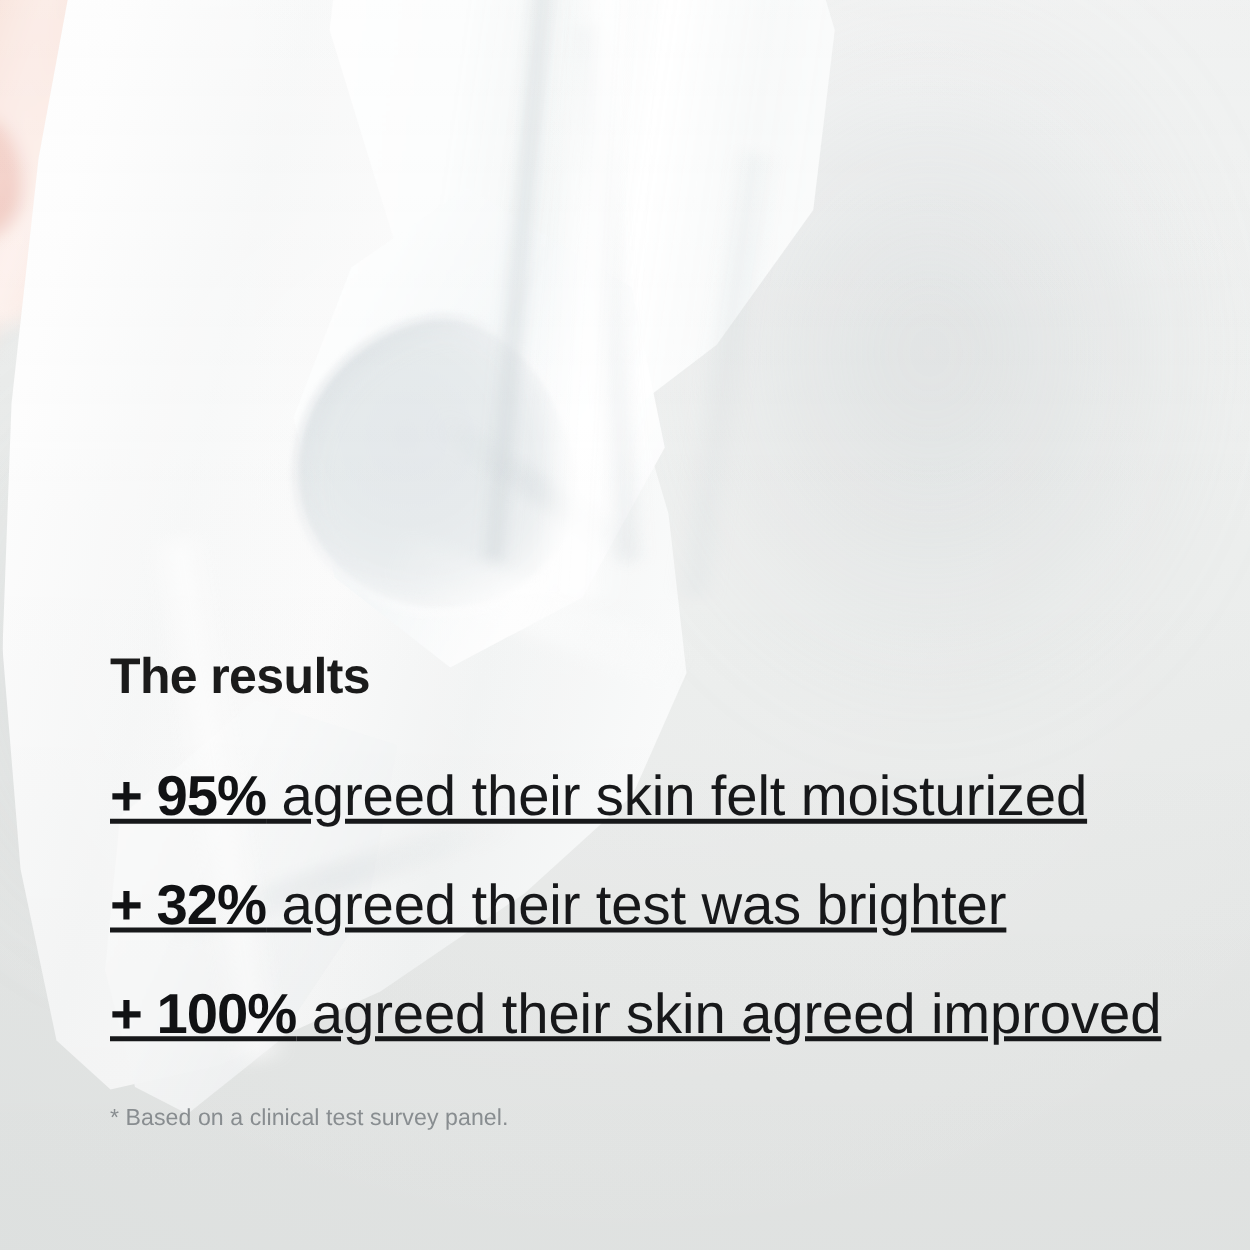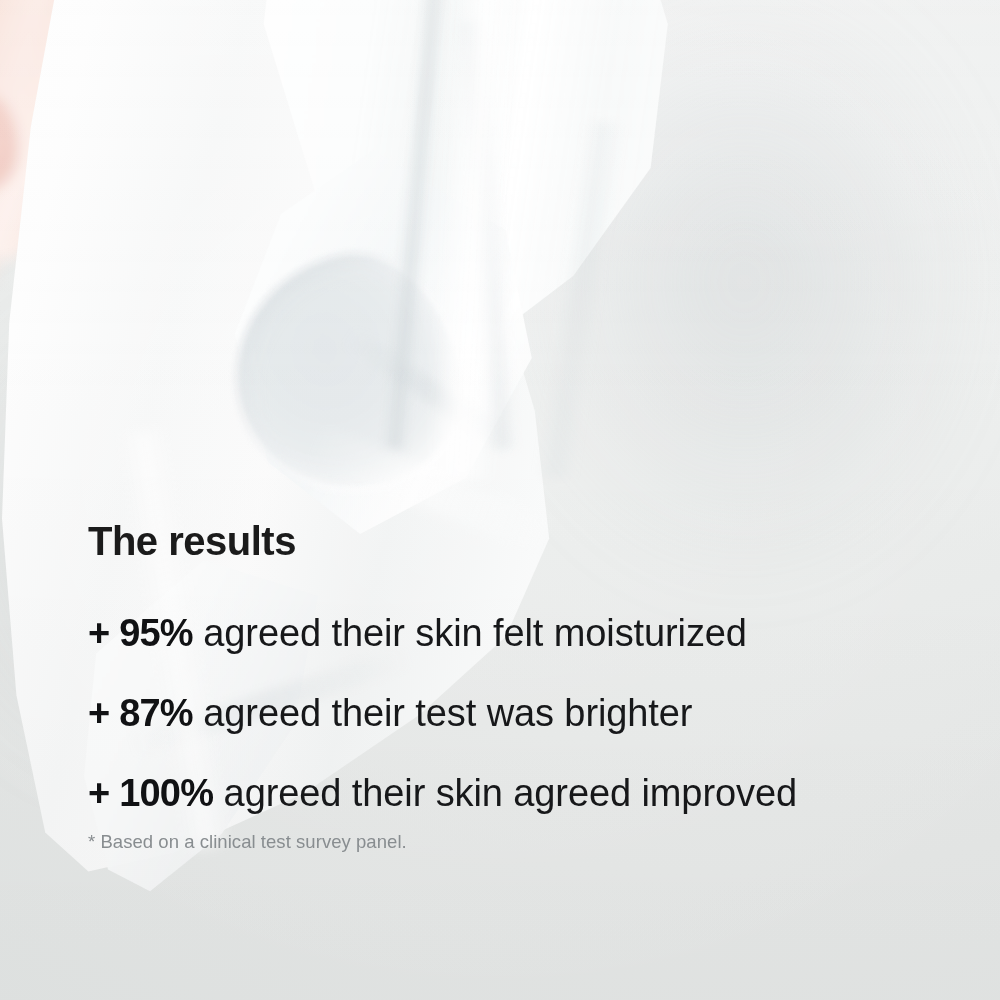--- a/index.html
+++ b/index.html
@@ -222,42 +222,43 @@
     color: #1b1b1b;
     line-height: 1;
   }
   .stats {
     position: absolute;
     left: 88px;
     top: 614px;
     width: 860px;
   }
   .stat-line {
-    font-size: 38px;
+    font-size: 45px;
     line-height: 1;
     color: #17181a;
     white-space: nowrap;
     margin-bottom: 42px;
     font-weight: 300;
     letter-spacing: -0.2px;
+    text-decoration: underline;
   }
   .stat-line:last-child { margin-bottom: 0; }
   .stat-value {
     font-weight: 700;
     letter-spacing: -0.8px;
     color: #111214;
   }
   .stat-text {
     font-weight: 300;
     letter-spacing: -0.1px;
   }
   .footnote {
     position: absolute;
     left: 88px;
-    top: 828px;
+    top: 880px;
     color: #888d90;
     font-size: 18.5px;
     line-height: 1.55;
     font-weight: 400;
     letter-spacing: 0.05px;
   }
   .footnote .fn-line-2 { display: block; padding-left: 13px; }
 </style>
 </head>
 <body>
@@ -303,21 +304,21 @@
 
     <div class="headline">The results</div>
 
     <div class="stats">
 
       <div class="stat-line">
         <span class="stat-value">+ 95%</span><span class="stat-text"> agreed their skin felt moisturized</span>
       </div>
 
       <div class="stat-line">
-        <span class="stat-value">+ 87%</span><span class="stat-text"> agreed their test was brighter</span>
+        <span class="stat-value">+ 32%</span><span class="stat-text"> agreed their test was brighter</span>
       </div>
 
       <div class="stat-line">
         <span class="stat-value">+ 100%</span><span class="stat-text"> agreed their skin agreed improved</span>
       </div>
 
     </div>
 
     <div class="footnote">
       <span class="fn-line-1">* Based on a clinical test survey panel.</span>

